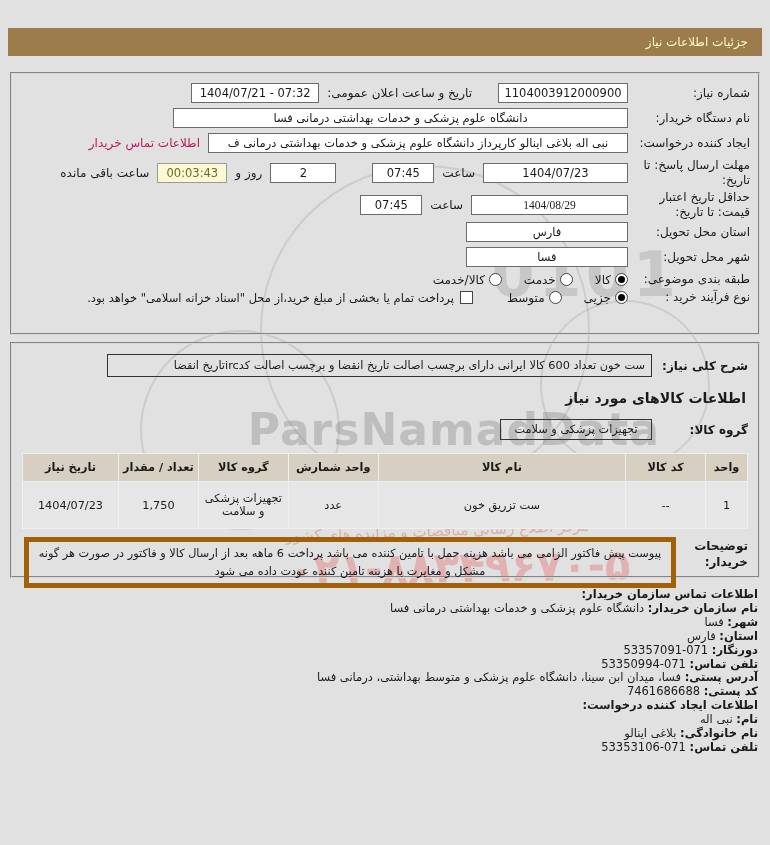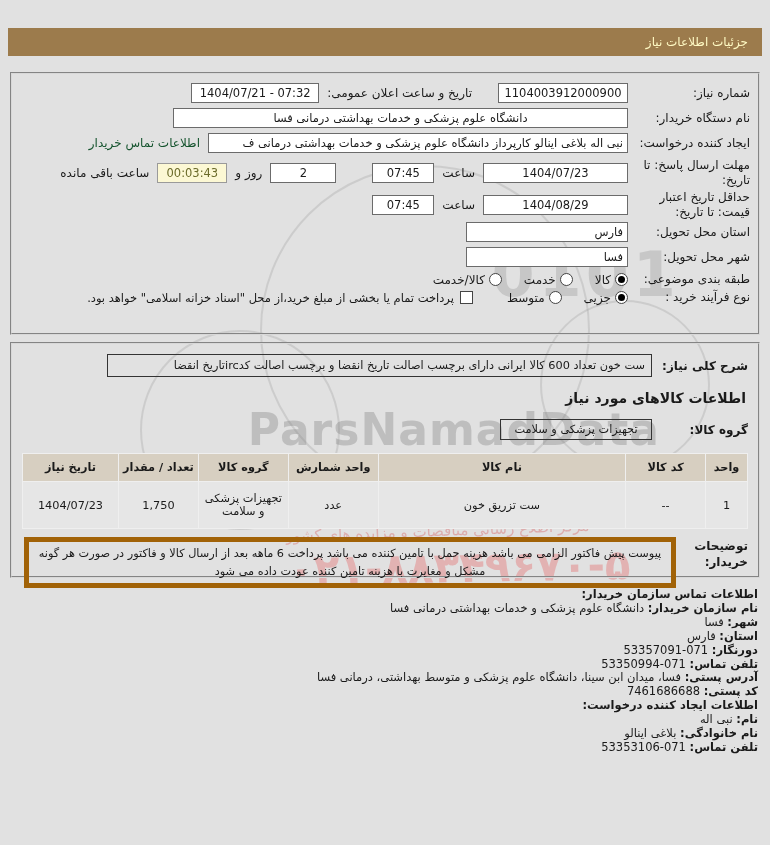--- a/index.html
+++ b/index.html
@@ -21,25 +21,25 @@
     border:2px groove #d8d8d8; background:transparent;
   }
   .panel1 { top:72px;  height:263px; padding:9px 8px 4px; }
   .panel2 { top:342px; height:236px; padding:10px 10px 6px; }
   
   .frow { display:flex; align-items:center; margin-bottom:5px; }
   .lbl  { flex:none; width:122px; font-size:12px; line-height:1.25; padding-left:4px; }
   .inp {
     height:20px; background:#fff; border:1px solid #6b6b6b;
     font-size:11.5px; line-height:18px; padding:0 4px;
-    white-space:nowrap; overflow:hidden;
+    white-space:nowrap; overflow:hidden;text-align:center;
   }
   .center { text-align:center; }
   .num { direction:ltr; unicode-bidi:isolate; }
-  .link { color:#14532d; font-size:12px; margin-right:8px; cursor:pointer;text-align:center; }
+  .link { color:#be185d; font-size:12px; margin-right:8px; cursor:pointer;text-align:center; }
   .small-lbl { font-size:12px; margin:0 8px; }
   .countdown { background:#fcf8d4; border:1px solid #9a9a9a; color:#6b6b2a; }
   
   .radio {
     display:inline-block; width:13px; height:13px; border:1px solid #444;
     border-radius:50%; background:#fff; margin-left:4px; flex:none; position:relative;
   }
   .radio.checked::after {
     content:""; position:absolute; top:2px; left:2px; width:7px; height:7px;
     background:#000; border-radius:50%;
@@ -139,21 +139,21 @@
       <span class="inp center num" style="width:62px;">07:45</span>
       <span style="width:36px;"></span>
       <span class="inp center num" style="width:66px;">2</span>
       <span class="small-lbl">روز و</span>
       <span class="inp center num countdown" style="width:70px;">00:03:43</span>
       <span class="small-lbl">ساعت باقی مانده</span>
     </div>
 
     <div class="frow" style="margin-bottom:2px;">
       <span class="lbl">حداقل تاریخ اعتبار قیمت: تا تاریخ:</span>
-      <span class="inp center num" style="width:145px;">1404/08/29</span>
+      <span class="inp center num" style="width:157px;font-family:Liberation Serif, serif;">1404/08/29</span>
       <span class="small-lbl">ساعت</span>
       <span class="inp center num" style="width:62px;">07:45</span>
     </div>
 
     <div class="frow">
       <span class="lbl">استان محل تحویل:</span>
       <span class="inp" style="width:162px;">فارس</span>
     </div>
 
     <div class="frow">

